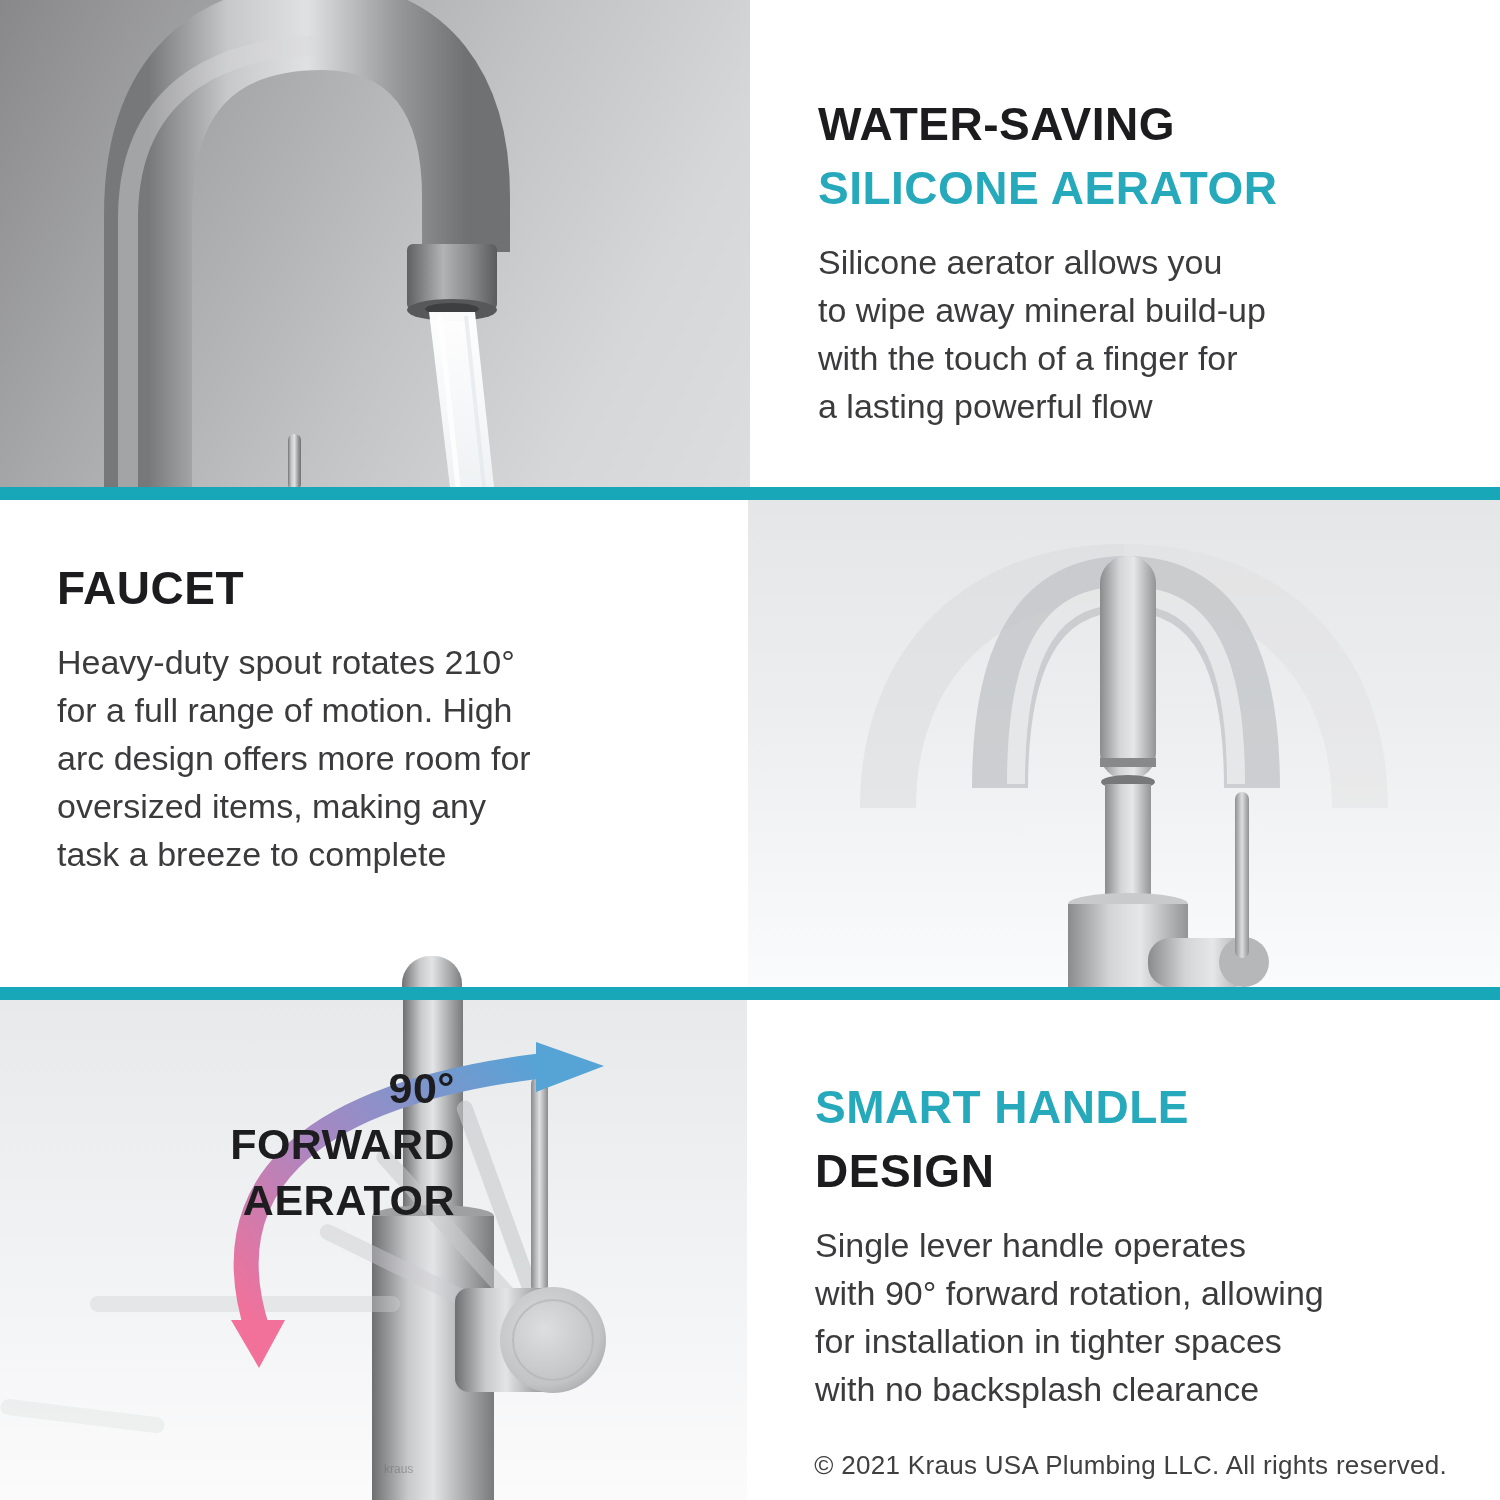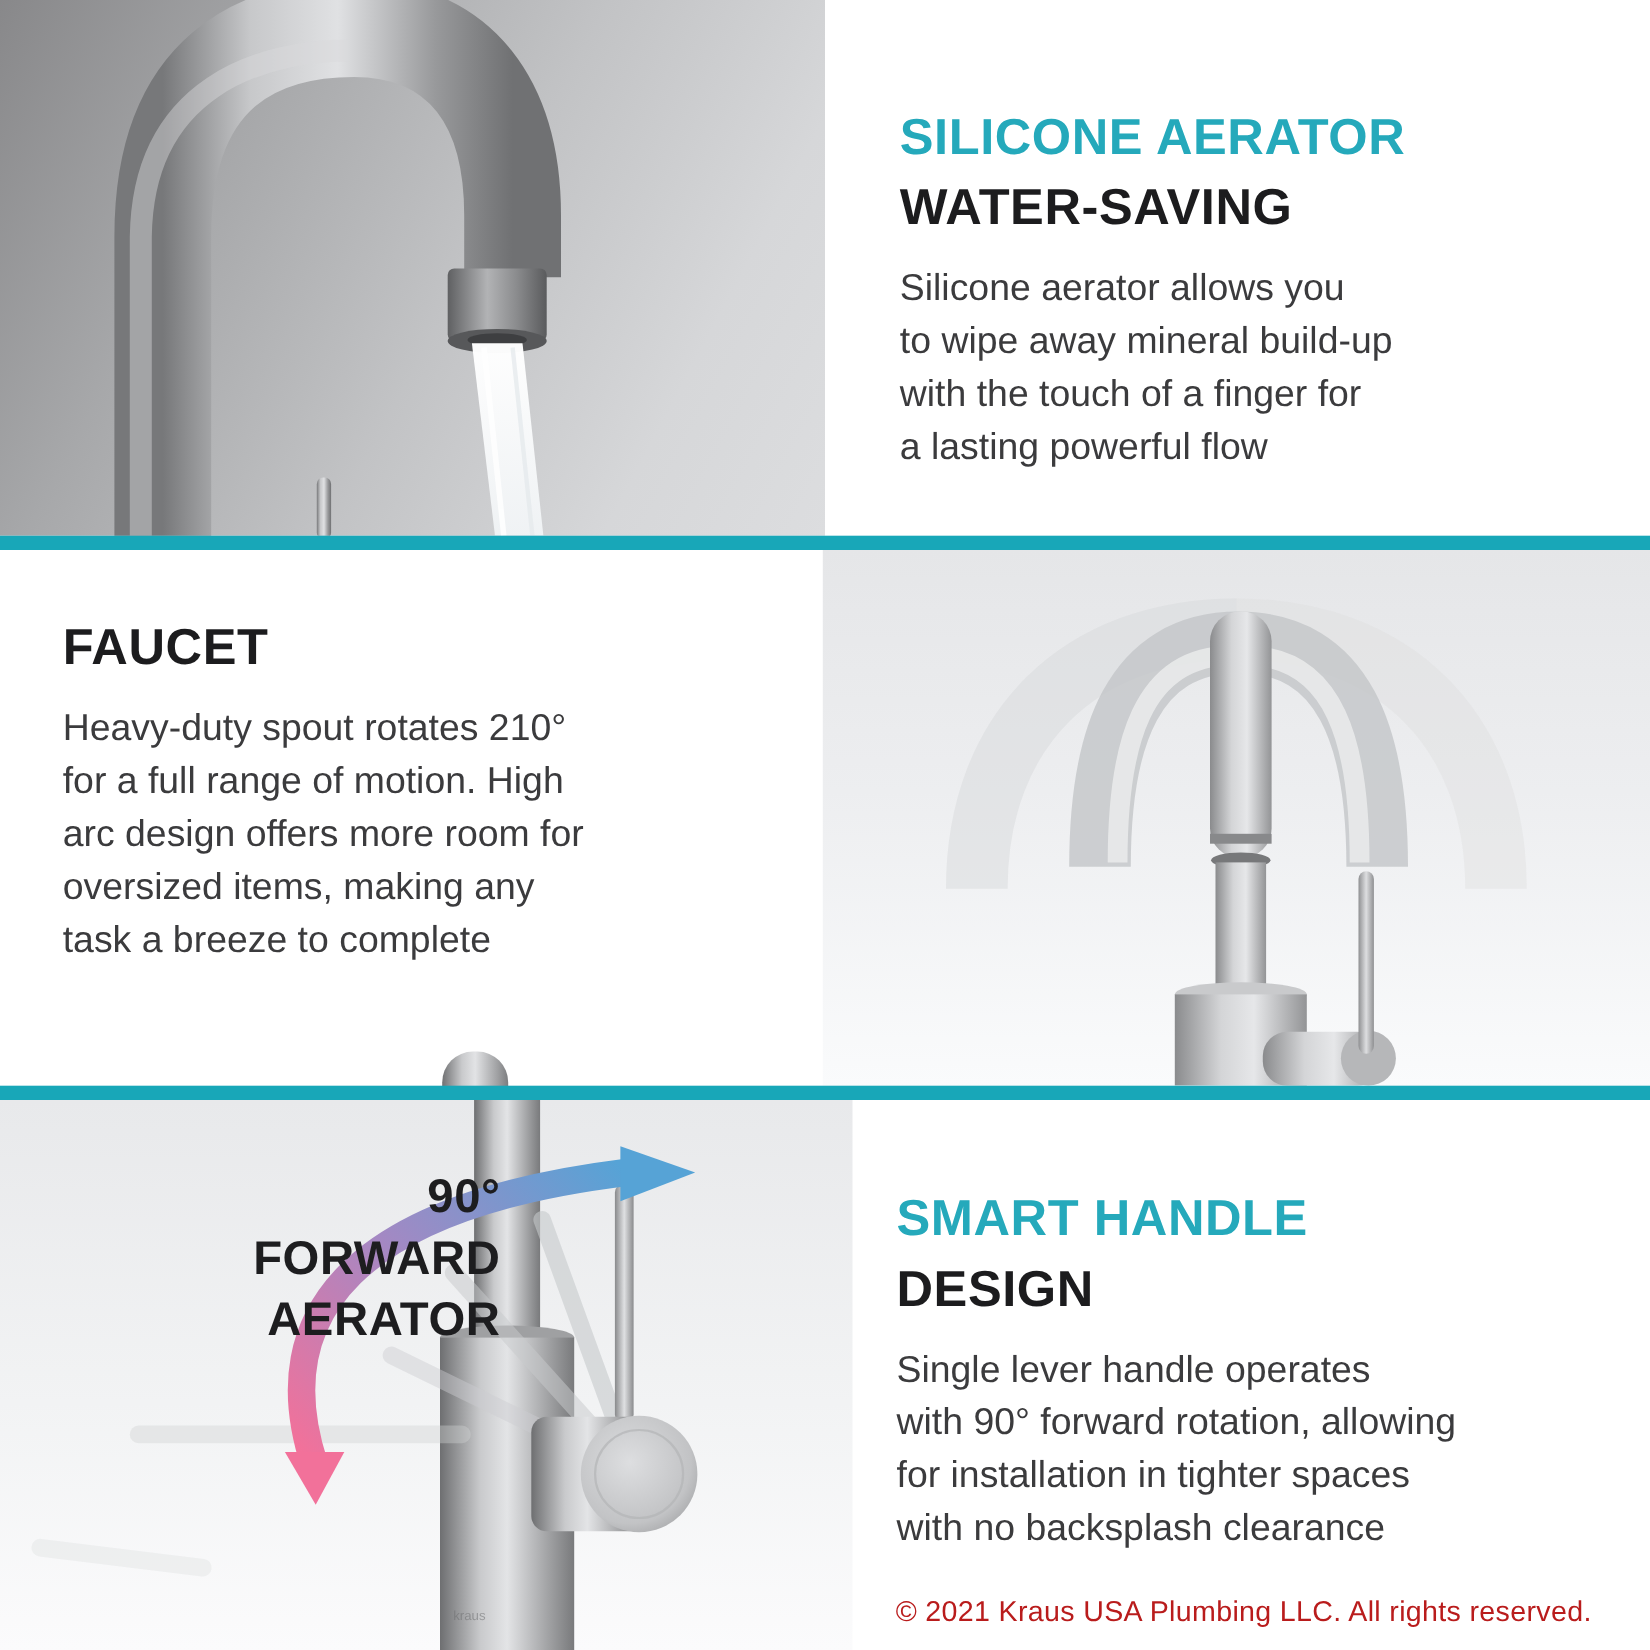--- a/index.html
+++ b/index.html
@@ -13,21 +13,20 @@
     left:0;top:0;width:750px;height:487px;
     background:linear-gradient(118deg,#88888a 0%,#a7a8aa 28%,#c2c3c5 55%,#d6d7d9 80%,#dcdddf 100%);
   }
   .photo-mid{
     left:748px;top:500px;width:752px;height:487px;
     background:linear-gradient(180deg,#e5e6e8 0%,#edeef0 45%,#fafbfc 100%);
   }
   .photo-bottom{
     left:0;top:1000px;width:747px;height:500px;
     background:linear-gradient(180deg,#e8e9eb 0%,#f2f3f4 55%,#fbfbfc 100%);
-    padding-left:28px;
   }
   .photo svg{display:block;width:100%;height:100%;}
   
   .pipe-stub{
     position:absolute;left:402px;top:956px;width:60px;height:44px;
     border-radius:28px 28px 0 0;
     background:linear-gradient(90deg,#707173 0%,#c9cacc 30%,#e2e3e5 50%,#9d9ea0 85%,#7c7d7f 100%);
   }
   
   .divider{position:absolute;left:0;width:1500px;height:13px;}
@@ -38,21 +37,21 @@
   .h-line{font-size:46px;line-height:64px;font-weight:700;letter-spacing:0.5px;white-space:pre;}
   .h-black{color:#1c1c1e;}
   .h-teal{}
   .body-text{margin-top:18px;font-size:34px;line-height:48px;color:#3b3b3d;white-space:pre-line;}
   .block-aerator{left:818px;top:92px;width:640px;}
   .block-swivel{left:57px;top:556px;width:660px;}
   .block-handle{left:815px;top:1075px;width:660px;}
   .block-rotation{left:55px;top:1060px;width:400px;text-align:right;}
   .rot-line{font-size:43px;line-height:56px;font-weight:700;color:#1d1d1f;letter-spacing:0.5px;}
   .copyright{
-    position:absolute;right:53px;top:1450px;font-size:26px;color:#b91c1c;letter-spacing:0.3px;
+    position:absolute;right:53px;top:1450px;font-size:26px;color:#404040;letter-spacing:0.3px;
   }
 </style>
 </head>
 <body>
 
 <div class="canvas">
 
   <div class="photo photo-top">
     <svg viewBox="0 0 750 487">
       <defs>
@@ -181,22 +180,22 @@
       <polygon points="231,320 285,320 259,368" fill="#F2719A"></polygon>
     </svg>
   </div>
 
   <div class="pipe-stub"></div>
 
   <div class="divider divider-1" style="background: rgb(24, 167, 184);"></div>
   <div class="divider divider-2" style="background: rgb(24, 167, 184);"></div>
 
   <div class="tblock block-aerator">
+    <div class="h-line h-black">WATER-SAVING</div>
     <div class="h-line h-teal accent" style="color: rgb(37, 169, 187);">SILICONE AERATOR</div>
-    <div class="h-line h-black">WATER-SAVING</div>
     <div class="body-text">Silicone aerator allows you
 to wipe away mineral build-up
 with the touch of a finger for
 a lasting powerful flow</div>
   </div>
 
   <div class="tblock block-swivel">
     <div class="h-line h-black">FAUCET</div>
     <div class="body-text">Heavy-duty spout rotates 210°
 for a full range of motion. High

